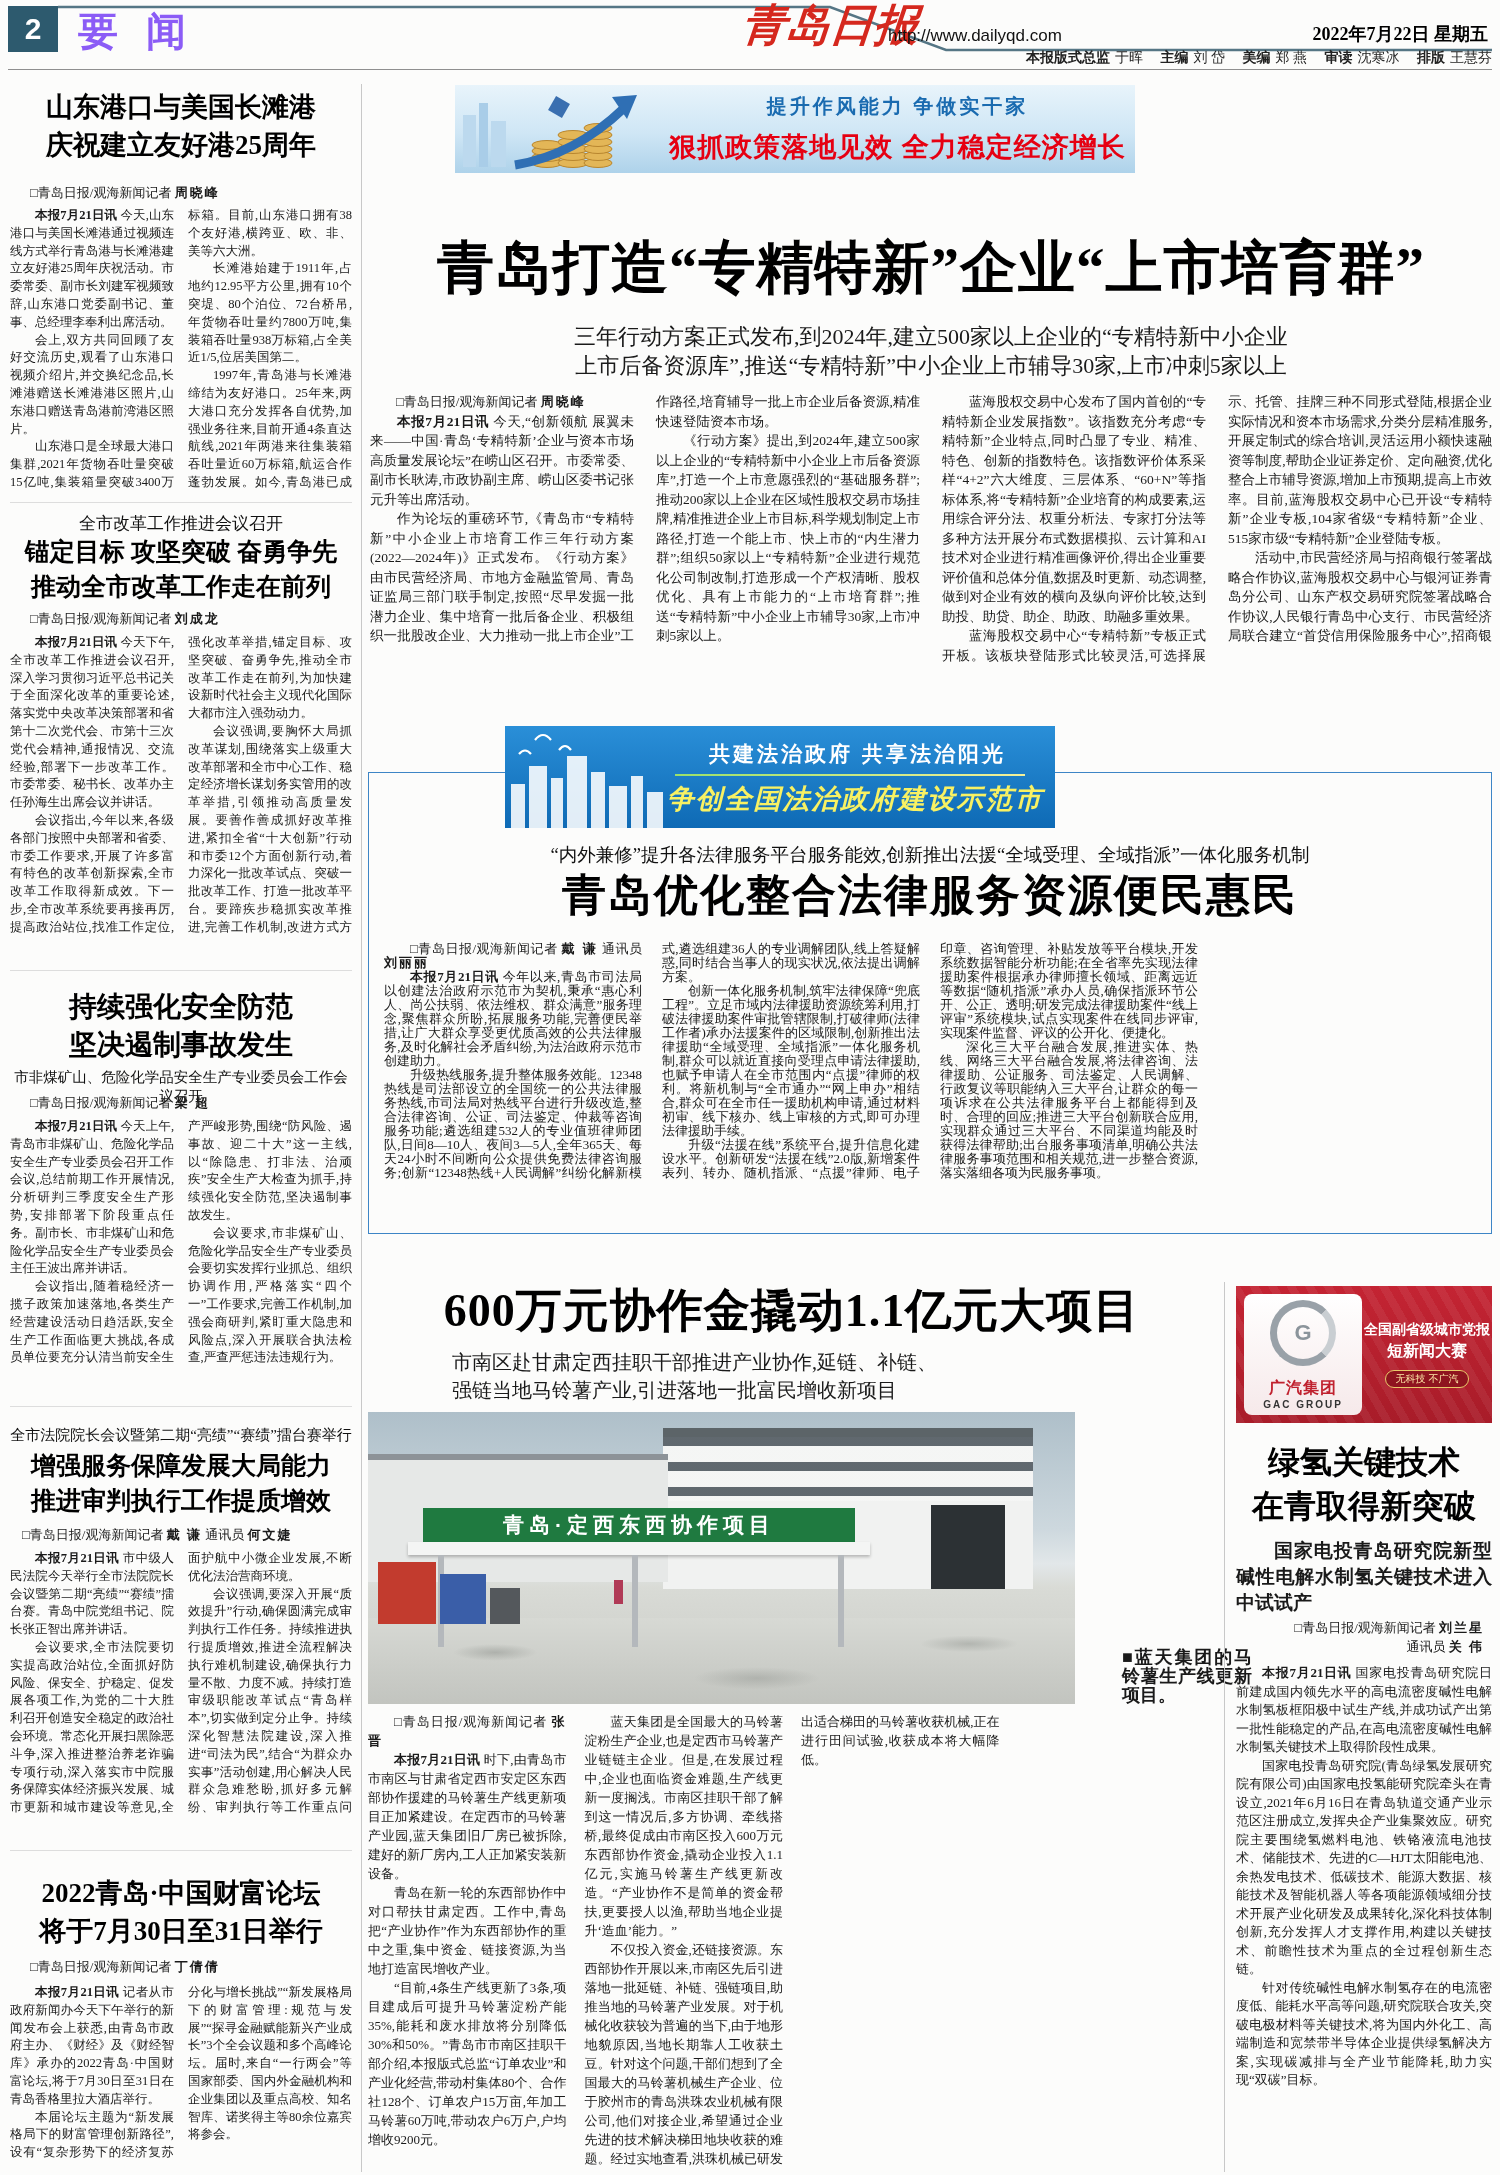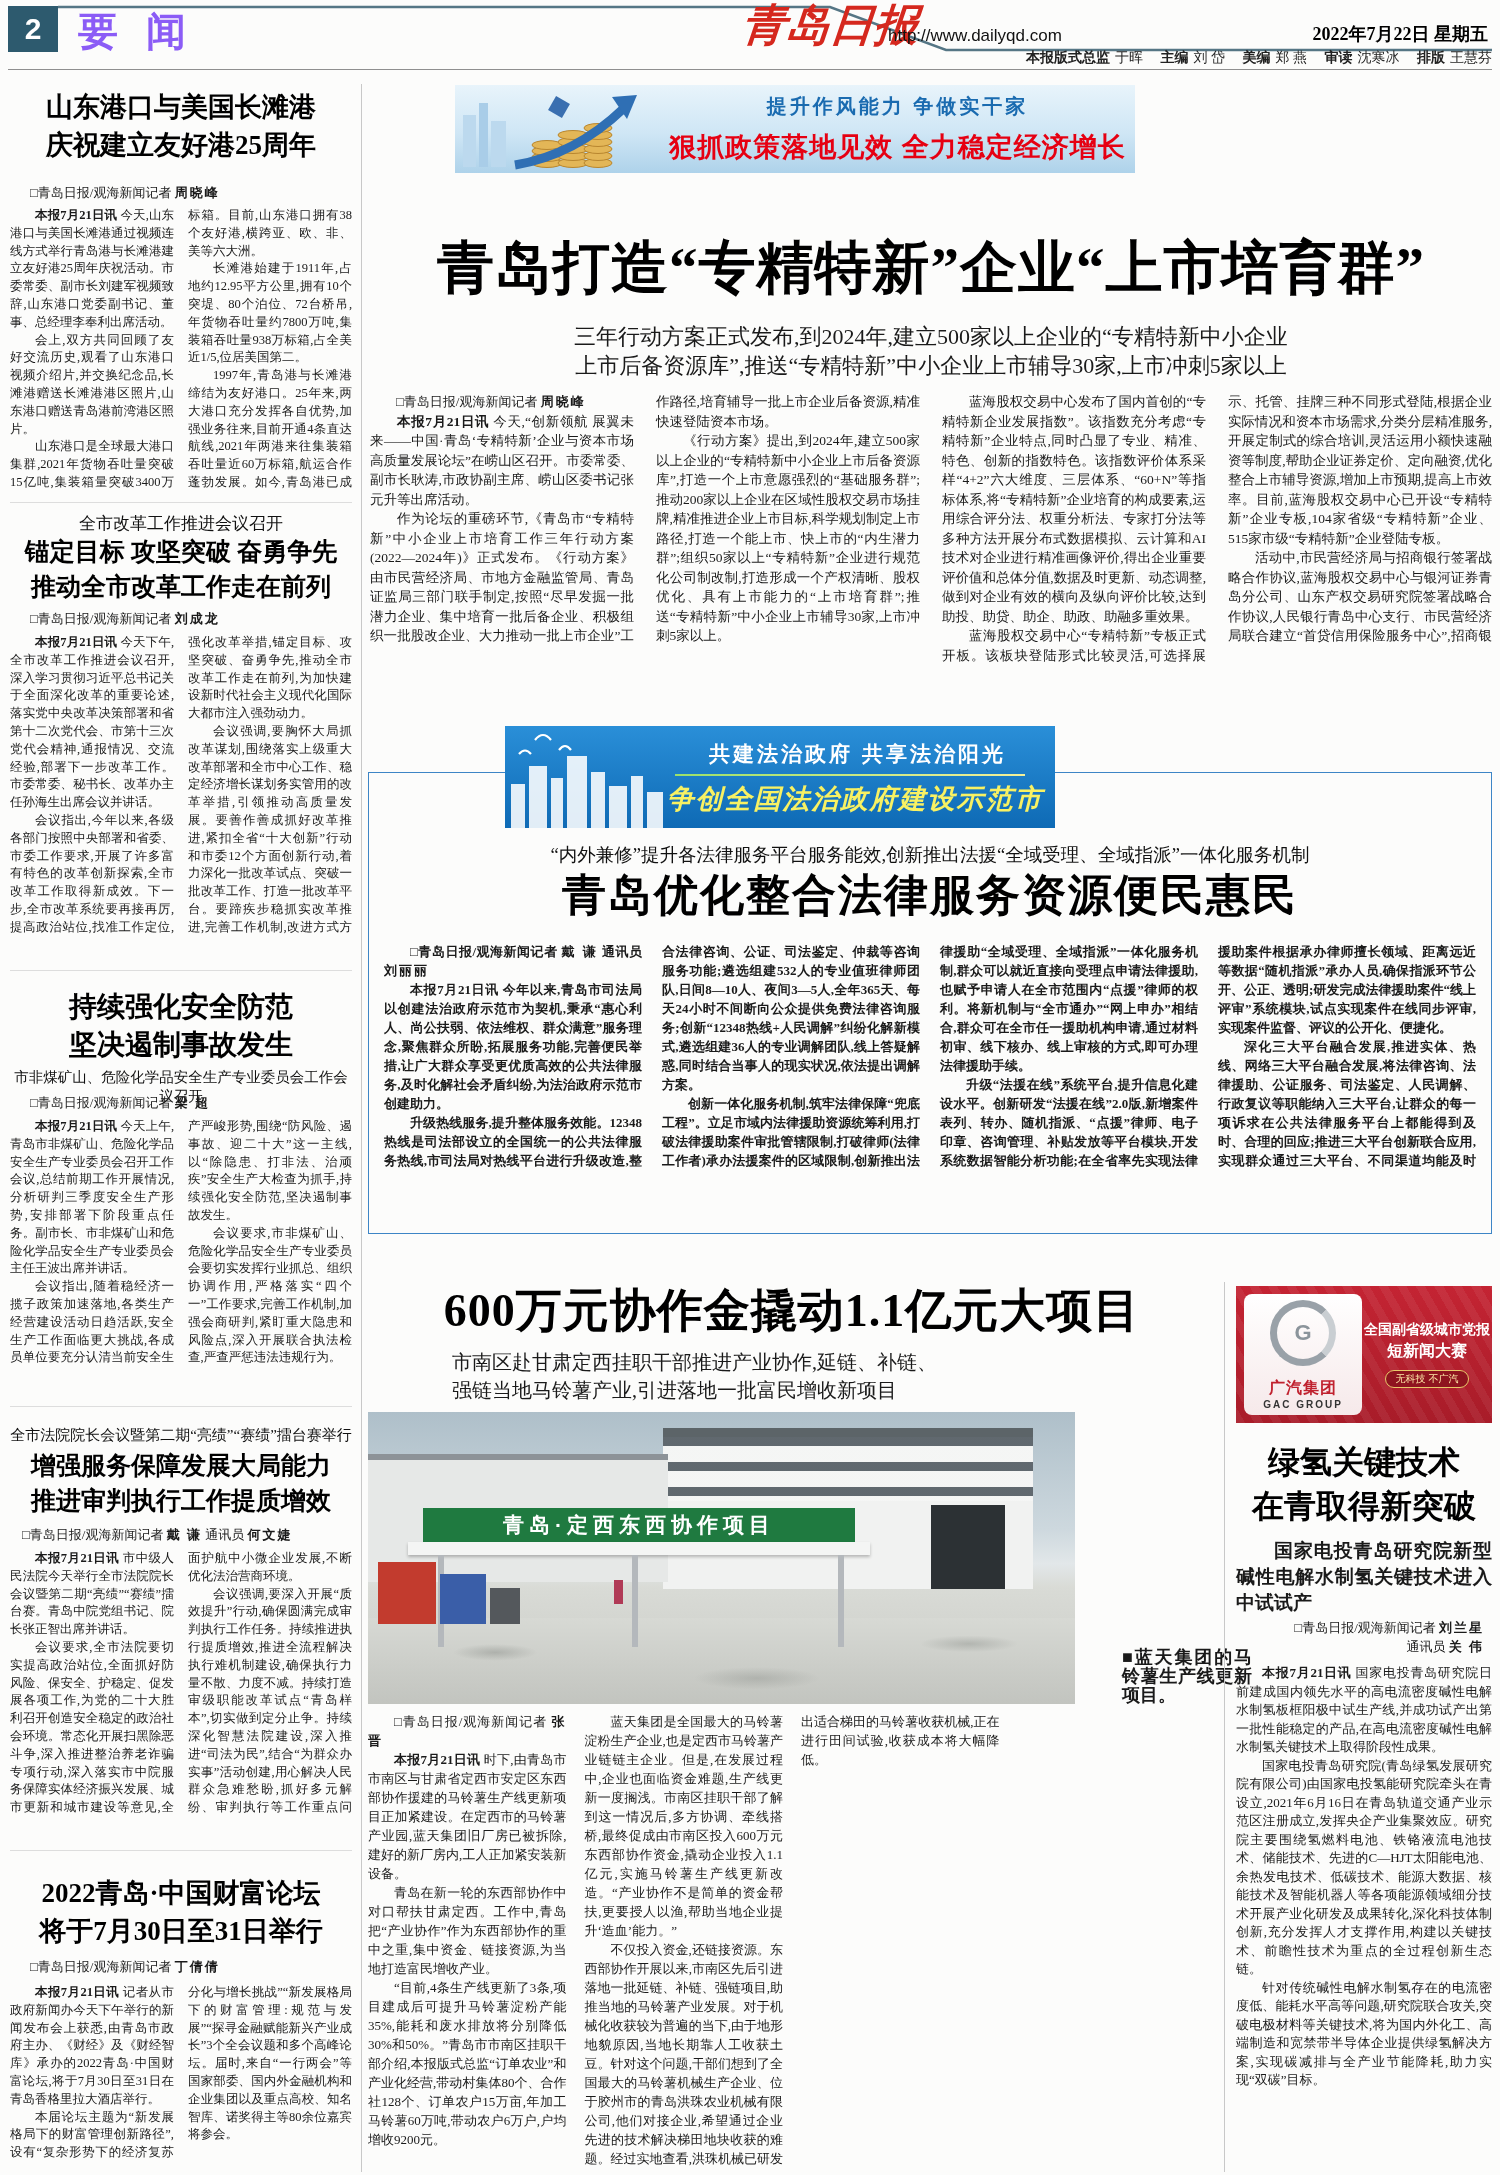--- a/index.html
+++ b/index.html
@@ -70,22 +70,22 @@
   #law-box{left:368px;top:772px;width:1122px;height:460px;border:1px solid #3d85c6;}
   #law-banner{left:505px;top:726px;width:550px;height:102px;
               background:linear-gradient(180deg,#2a8fd8,#0e6ab5);overflow:hidden;}
   #law-banner .t1{margin:14px 10px 0 165px;text-align:center;color:#fff;font-size:21px;
                   font-weight:900;letter-spacing:3px;font-family:"Liberation Sans",sans-serif;}
   #law-banner .sep{margin:6px 30px 5px 170px;height:2px;background:linear-gradient(90deg,#9be06a,#f4f09a);}
   #law-banner .t2{margin:0 10px 8px 160px;text-align:center;color:#f8f163;font-size:27px;
                   font-weight:900;font-style:italic;letter-spacing:2px;}
   #law-kicker{left:380px;top:842px;width:1100px;font-size:18.5px;}
   #law-head{left:380px;top:866px;width:1100px;font-size:44px;letter-spacing:2px;}
-  #law-body{left:384px;top:942px;width:1092px;height:244px;font-size:13px;line-height:19px;
-            column-count:4;column-gap:20px;font-weight:bold;}
+  #law-body{left:384px;top:942px;width:1092px;height:244px;font-size:13px;line-height:14px;
+            column-count:4;column-gap:20px;}
   
   #pot-head{left:368px;top:1280px;width:848px;font-size:46px;letter-spacing:1px;}
   #pot-sub{left:452px;top:1348px;width:760px;font-size:20px;line-height:28px;font-weight:500;}
   #photo{left:368px;top:1412px;width:707px;height:292px;overflow:hidden;
          background:linear-gradient(180deg,#aebfc9 0%,#cdd8de 40%,#e2e7e9 52%,#d9dbd6 60%,#c6c8c3 100%);}
   .ph-bldg{position:absolute;left:295px;top:16px;width:370px;height:152px;background:#f1f2f1;
            border-top:9px solid #5c6468;}
   .ph-win{position:absolute;left:0;top:0;width:100%;height:64px;
           background:repeating-linear-gradient(180deg,rgba(60,70,78,.8) 0 9px,rgba(245,246,245,.9) 9px 25px);}
   .ph-door{position:absolute;right:28px;bottom:0;width:74px;height:84px;background:#2c3134;}

